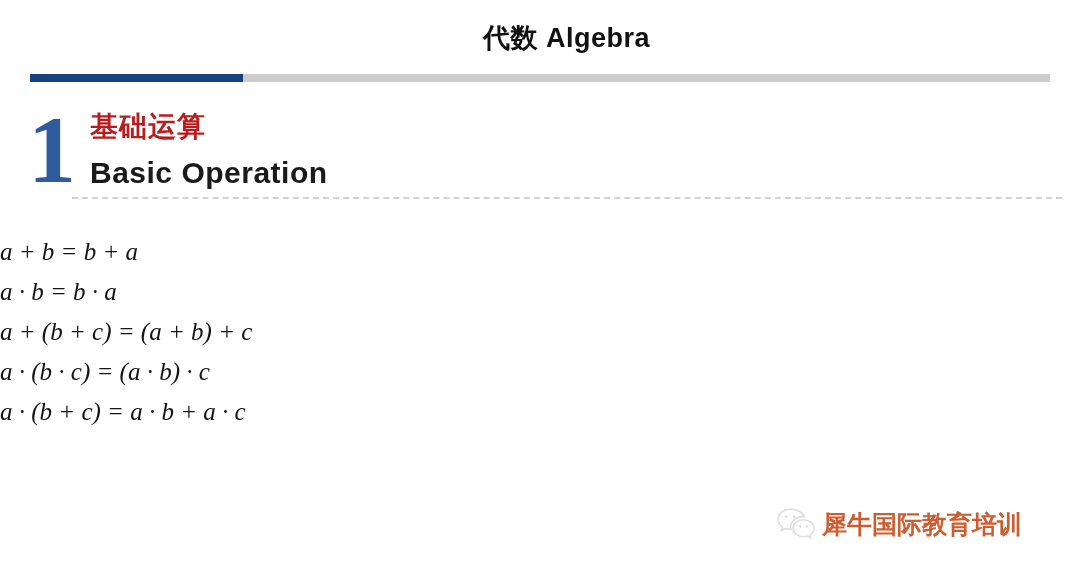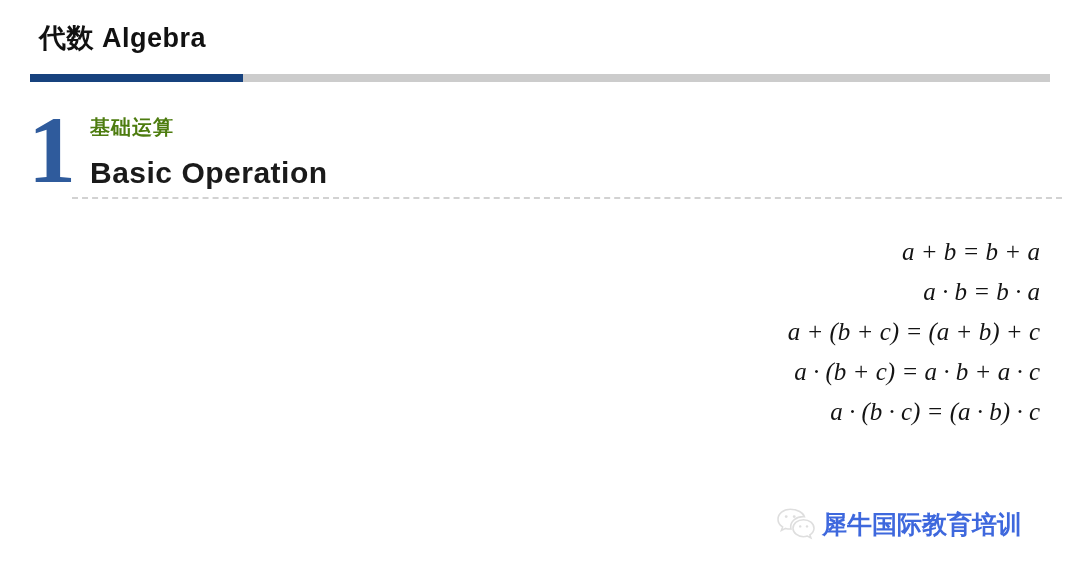--- a/index.html
+++ b/index.html
@@ -19,28 +19,27 @@
     background: #ffffff;
     overflow: hidden;
   }
 
   
   .slide-title {
     position: absolute;
     left: 0;
     top: 20px;
     width: 650px;
-    text-align: left;
+    text-align: right;
     font-family: "Liberation Sans", "DejaVu Sans", sans-serif;
     font-size: 27px;
     font-weight: bold;
     color: #111111;
     letter-spacing: 0.5px;
     white-space: nowrap;
-    padding-left: 39px;
   }
 
   .progress-track {
     position: absolute;
     left: 30px;
     top: 74px;
     width: 1020px;
     height: 8px;
     background: #cccccc;
   }
@@ -71,23 +70,23 @@
     line-height: 96px;
     color: #2f5b9c;
   }
   .section-texts {
     position: absolute;
     left: 62px;
     top: 8px;
   }
   .section-cn {
     font-family: "Liberation Sans", "DejaVu Sans", sans-serif;
-    font-size: 20px;
+    font-size: 28px;
     font-weight: bold;
-    color: #4d7c0f;
+    color: #b91c1c;
     line-height: 26px;
     letter-spacing: 1px;
   }
   .section-en {
     font-family: "Liberation Sans", "DejaVu Sans", sans-serif;
     font-size: 30px;
     font-weight: bold;
     color: #1a1a1a;
     line-height: 38px;
     letter-spacing: 0.5px;
@@ -101,21 +100,21 @@
     height: 0;
     border-top: 2px dashed #d2d2d2;
   }
 
   
   .equations {
     position: absolute;
     left: 0;
     top: 232px;
     width: 1040px;
-    text-align: right;
+    text-align: left;
   }
   .eq {
     font-family: "Liberation Serif", "DejaVu Serif", serif;
     font-style: italic;
     font-size: 25px;
     color: #141414;
     line-height: 40px;
     white-space: nowrap;
   }
   .eq-gap {
@@ -134,21 +133,21 @@
   .wechat-icon {
     width: 40px;
     height: 34px;
     flex: none;
     margin-right: 6px;
   }
   .watermark-text {
     font-family: Liberation Serif, serif;
     font-size: 25px;
     font-weight: bold;
-    color: #1d4ed8;
+    color: #c2410c;
     letter-spacing: 0px;
     white-space: nowrap;
   }
 </style>
 </head>
 <body>
 
 <div id="slide">
 
   <div class="slide-title">代数 Algebra</div>
@@ -163,22 +162,22 @@
       <div class="section-cn">基础运算</div>
       <div class="section-en">Basic Operation</div>
     </div>
   </div>
   <div class="section-rule"></div>
 
   <div class="equations">
     <div class="eq">a + b = b + a</div>
     <div class="eq">a · b = b · a</div>
     <div class="eq">a + (b + c) = (a + b) + c</div>
+    <div class="eq">a · (b · c) = (a · b) · c</div>
     <div class="eq">a · (b + c) = a · b + a · c</div>
-    <div class="eq">a · (b · c) = (a · b) · c</div>
     <div class="eq-gap"></div>
   </div>
 
   <div class="watermark">
     <span class="wechat-icon">
       <svg viewBox="0 0 40 34" width="40" height="34" aria-hidden="true">
         <path d="M14.2 2.2C7.4 2.2 2 6.7 2 12.2c0 3.1 1.8 5.9 4.6 7.7l-1.2 3.6 4.2-2.1c1.4.4 2.9.6 4.6.6h.8c-.2-.7-.3-1.5-.3-2.3 0-5.6 5.5-10.1 12.3-10.1.5 0 .9 0 1.4.1C27.3 5.7 21.4 2.2 14.2 2.2z" fill="none" stroke="#d9d9d9" stroke-width="1.6"></path>
         <circle cx="10.2" cy="9.6" r="1.4" fill="#d9d9d9"></circle>
         <circle cx="18.2" cy="9.6" r="1.4" fill="#d9d9d9"></circle>
         <path d="M38 21.2c0-4.7-4.7-8.5-10.5-8.5S17 16.5 17 21.2c0 4.7 4.7 8.5 10.5 8.5 1.3 0 2.6-.2 3.8-.6l3.6 1.8-1-3c2.5-1.6 4.1-4 4.1-6.7z" fill="#ffffff" stroke="#d9d9d9" stroke-width="1.6"></path>

